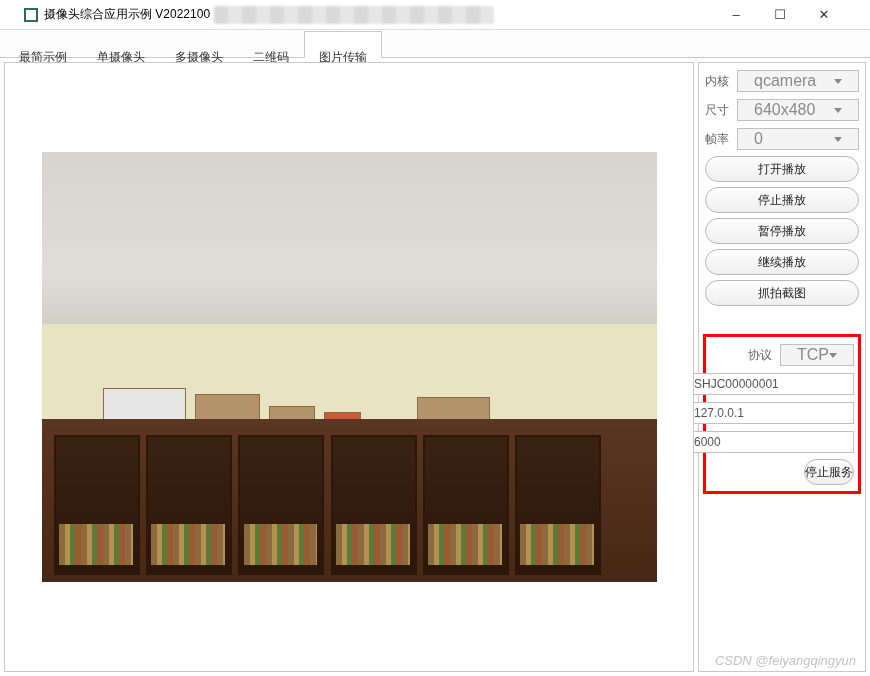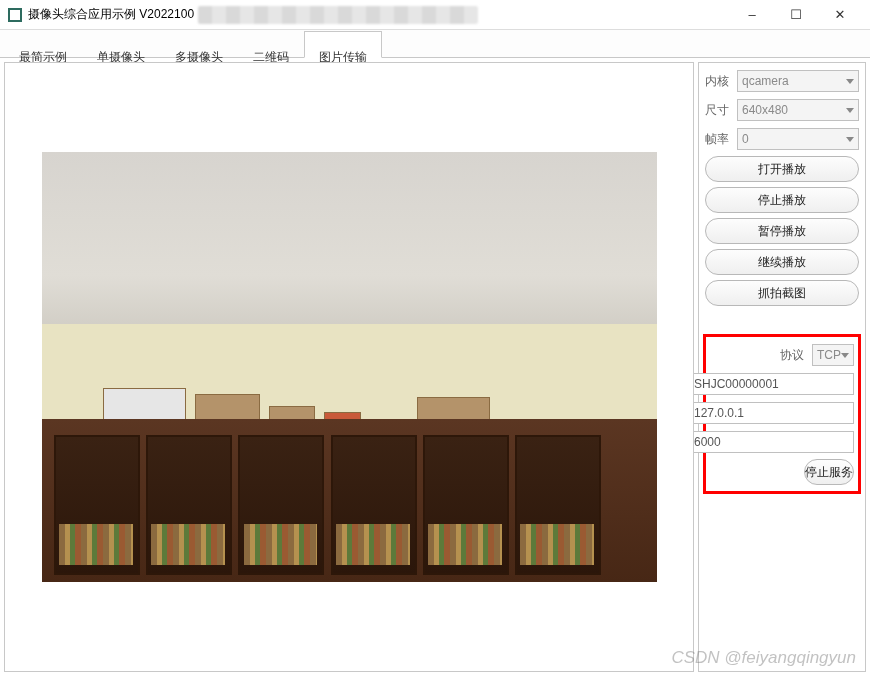--- a/index.html
+++ b/index.html
@@ -8,21 +8,21 @@
       font-size: 12px;
       background: #fff;
       width: 870px;
       height: 676px;
       overflow: hidden;
     }
     .titlebar {
       height: 30px;
       display: flex;
       align-items: center;
-      padding: 0 8px;
+      padding: 0 24px;
       border-bottom: 1px solid #ddd;
       background: #fff;
     }
     .titlebar .app-icon {
       width: 14px; height: 14px;
       border: 2px solid #2d6b5f;
       margin-right: 6px;
     }
     .titlebar .title { flex: 0 0 auto; color: #000; }
     .titlebar .blur {
@@ -118,23 +118,23 @@
     .row label {
       width: 28px;
       color: #666;
       text-align: left;
     }
     .row .field {
       flex: 1;
       height: 22px;
       border: 1px solid #c0c0c0;
       background: #fff;
-      padding: 0 4px;
+      padding: 0 16px;
       color: #666;
-      font-size: 12px;
+      font-size: 16px;
       display: flex;
       align-items: center;
       justify-content: space-between;
     }
     .row .field.disabled {
       background: #f4f4f4;
       color: #8a8a8a;
     }
     .caret {
       width: 0; height: 0;
@@ -159,21 +159,21 @@
       display: flex;
       flex-direction: column;
       gap: 5px;
       align-items: flex-end;
     }
     .watermark {
       position: absolute;
       right: 14px;
       bottom: 8px;
       color: rgba(120,120,120,0.45);
-      font-size: 17px;
+      font-size: 13px;
       font-style: italic;
       pointer-events: none;
       margin-left: 12px;
     }
     input.textin {
       flex:1; height:22px; border:1px solid #c0c0c0;
       padding:0 4px; font-size:12px; color:#555; background:#fff;
     }
   </style>
 </head>

